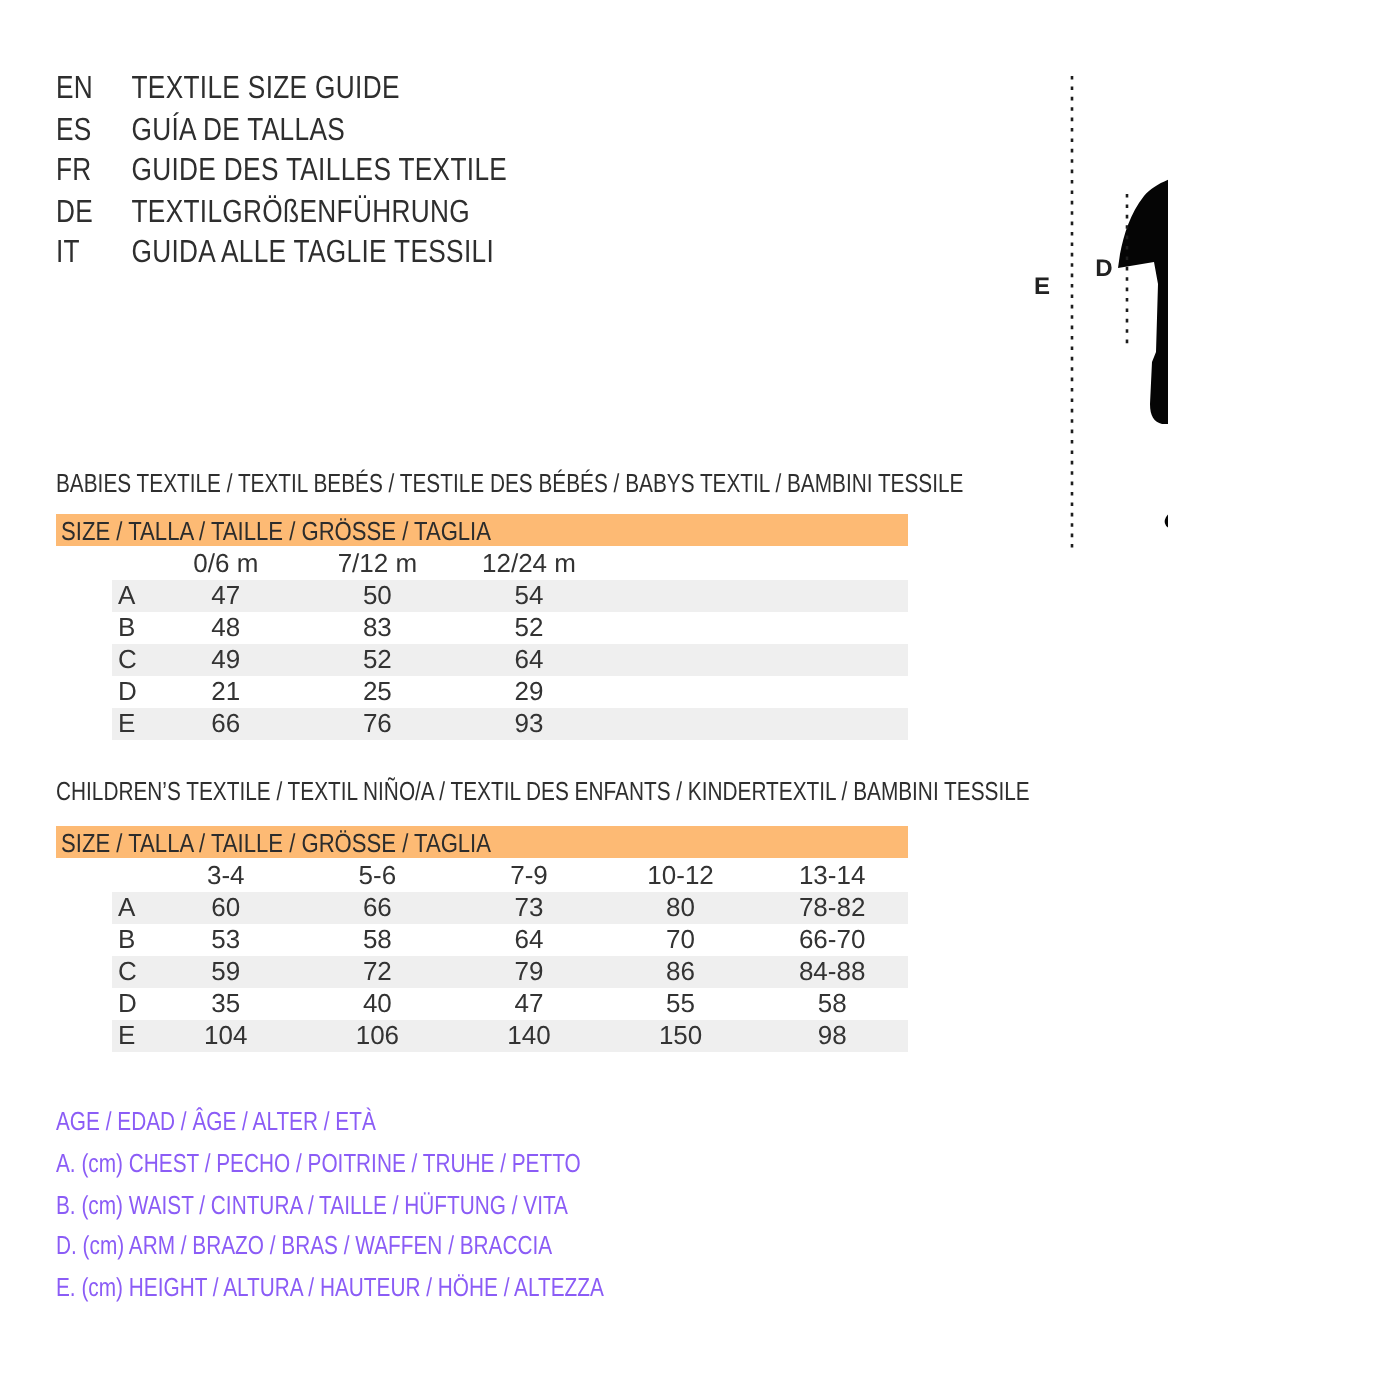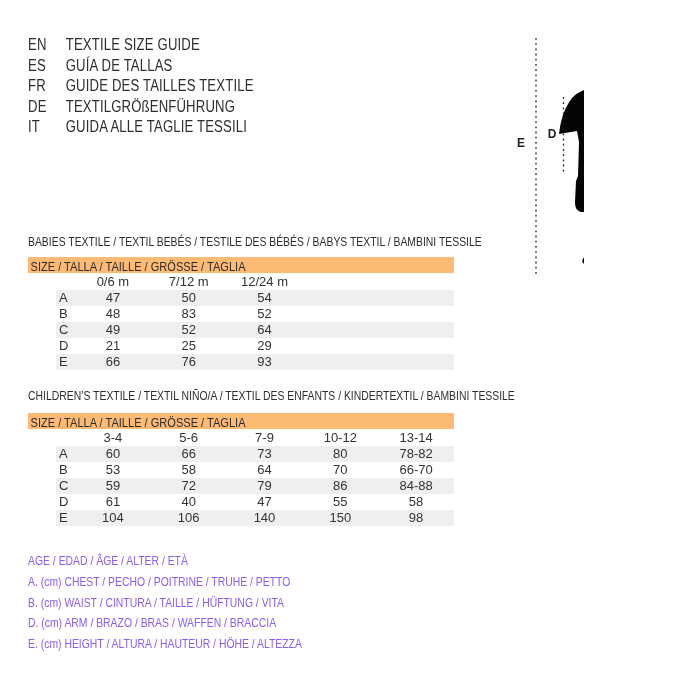--- a/index.html
+++ b/index.html
@@ -217,21 +217,21 @@
     <div class="trow striped">
       <span class="tlabel">C</span>
       <span class="tcell">59</span>
       <span class="tcell">72</span>
       <span class="tcell">79</span>
       <span class="tcell">86</span>
       <span class="tcell">84-88</span>
     </div>
     <div class="trow">
       <span class="tlabel">D</span>
-      <span class="tcell">61</span>
+      <span class="tcell">35</span>
       <span class="tcell">40</span>
       <span class="tcell">47</span>
       <span class="tcell">55</span>
       <span class="tcell">58</span>
     </div>
     <div class="trow striped">
       <span class="tlabel">E</span>
       <span class="tcell">104</span>
       <span class="tcell">106</span>
       <span class="tcell">140</span>

